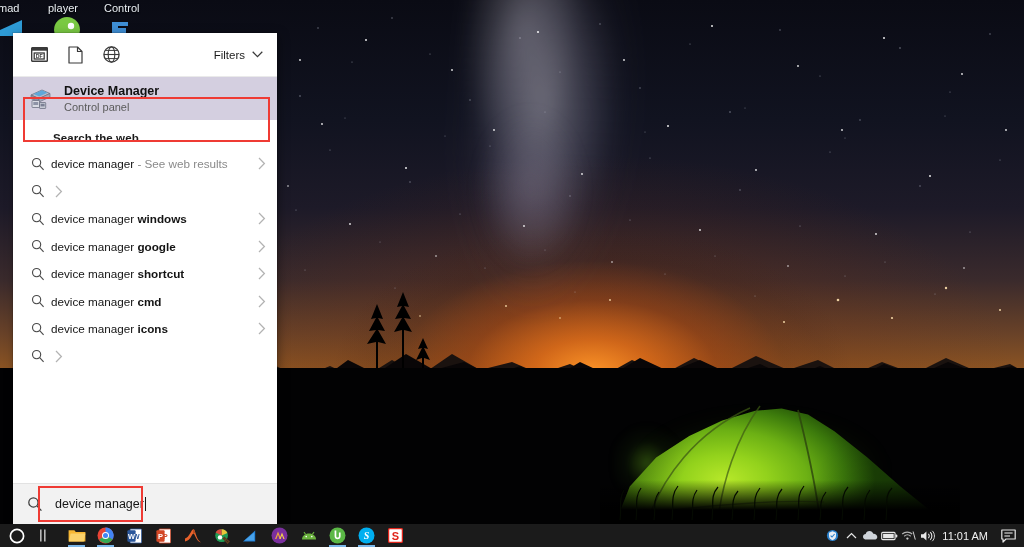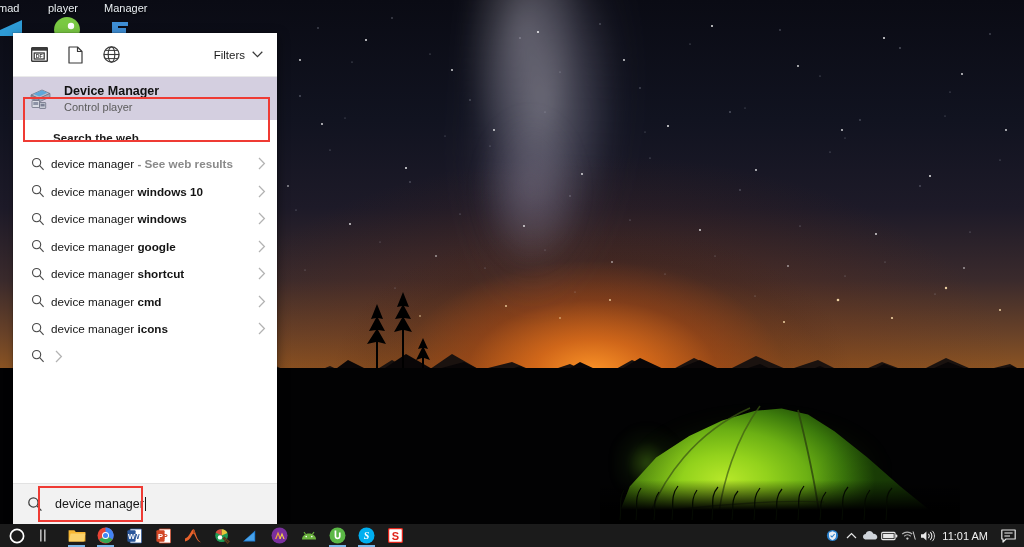--- a/index.html
+++ b/index.html
@@ -116,21 +116,21 @@
   .best-text{ display:flex; flex-direction:column; justify-content:center; }
   .best-title{ font-size:12.5px; font-weight:bold; color:#111; line-height:15px; }
   .best-sub{ font-size:11px; color:#5b5b5b; line-height:14px; margin-top:1px; }
 
   .web-row{
     display:flex; align-items:center; height:27.5px; padding-left:18px; padding-right:11px;
   }
   .web-row .mag{ width:20px; flex:0 0 20px; display:flex; align-items:center; }
   .web-label{ font-size:11.7px; color:#141414; flex:1 1 auto; white-space:nowrap; }
   .web-label .b{ font-weight:bold; }
-  .web-label .dim{ color:#8a8a8a;font-weight:bold; }
+  .web-label .dim{ color:#8a8a8a; }
   .chev{ width:12px; flex:0 0 12px; display:flex; justify-content:flex-end; }
 
   .panel-searchbar{
     flex:0 0 auto; height:41px; background:#f2f2f2;
     border-top:1px solid #e2e2e2;
     display:flex; align-items:center; padding-left:14px; position:relative;
   }
   .sb-input{
     margin-left:12px; font-size:12.5px; color:#151515;
     display:flex; align-items:center;
@@ -333,21 +333,21 @@
         <path d="M198,42 C200,26 196,18 204,8"></path>
       <path d="M220,42 C222,32 218,24 226,14"></path>
         <path d="M242,42 C244,28 240,18 248,9"></path>
       <path d="M264,42 C266,30 262,22 270,12"></path>
         <path d="M286,42 C288,26 284,18 292,10"></path>
     </g>
   </svg>
 
   <div class="desk-label" style="left:-2px;top:2px;">mad</div>
   <div class="desk-label" style="left:48px;top:2px;">player</div>
-  <div class="desk-label" style="left:104px;top:2px;">Manager</div>
+  <div class="desk-label" style="left:104px;top:2px;">Control</div>
   <svg class="desk-icon-shape" style="left:0px;top:16px;width:34px;height:22px" viewBox="0 0 34 22">
     <path d="M0,14 L22,4 L22,20 L0,20 Z" fill="#2e9bd6"></path>
   </svg>
   <svg class="desk-icon-shape" style="left:52px;top:14px;width:30px;height:24px" viewBox="0 0 30 24">
     <circle cx="15" cy="16" r="13" fill="#7ac943"></circle>
     <circle cx="19" cy="12" r="3.2" fill="#ffffff"></circle>
   </svg>
   <svg class="desk-icon-shape" style="left:108px;top:16px;width:28px;height:22px" viewBox="0 0 28 22">
     <path d="M4,6 L20,6 L20,10 L10,10 L10,12 L18,12 L18,18 L4,18 Z" fill="#3f8fd6"></path>
   </svg>
@@ -397,21 +397,21 @@
             <path d="M4,9 L12,12.5 L12,16 L4,12.6 Z" fill="#8d91a3" stroke="#6d7183" stroke-width="0.7"></path>
             <path d="M12,12.5 L23,7.5 L23,11 L12,16 Z" fill="#a4a8b8" stroke="#6d7183" stroke-width="0.7"></path>
             <rect x="5" y="14.5" width="7.5" height="7" rx="0.6" fill="#d9dbe3" stroke="#6d7183" stroke-width="0.8"></rect>
             <rect x="6.3" y="16" width="4.9" height="3" fill="#8e93a6"></rect>
             <rect x="12.5" y="16.5" width="6.2" height="6" rx="0.6" fill="#c6c9d4" stroke="#6d7183" stroke-width="0.8"></rect>
             <rect x="13.6" y="17.8" width="4" height="2.6" fill="#7b8094"></rect>
           </svg>
         </div>
         <div class="best-text">
           <div class="best-title">Device Manager</div>
-          <div class="best-sub">Control player</div>
+          <div class="best-sub">Control panel</div>
         </div>
       </div>
 
       <div class="section-head" style="padding-top:12px;padding-bottom:6px;margin-left:27px;">Search the web</div>
 
       <div id="web-list">
           <div class="web-row">
             <div class="mag">
               <svg width="14" height="14" viewBox="0 0 14 14">
                 <circle cx="5.6" cy="5.6" r="4.1" fill="none" stroke="#4a4a4a" stroke-width="1.15"></circle>
@@ -425,21 +425,20 @@
               </svg>
             </div>
           </div>
           <div class="web-row">
             <div class="mag">
               <svg width="14" height="14" viewBox="0 0 14 14">
                 <circle cx="5.6" cy="5.6" r="4.1" fill="none" stroke="#4a4a4a" stroke-width="1.15"></circle>
                 <line x1="8.7" y1="8.7" x2="12.6" y2="12.8" stroke="#4a4a4a" stroke-width="1.15"></line>
               </svg>
             </div>
-            <div class="web-label"><span>device manager </span><span class="b">windows 10</span></div>
             <div class="chev">
               <svg width="8" height="13" viewBox="0 0 8 13">
                 <path d="M1,1 L6.4,6.5 L1,12" fill="none" stroke="#b3b3b3" stroke-width="1.25"></path>
               </svg>
             </div>
           </div>
           <div class="web-row">
             <div class="mag">
               <svg width="14" height="14" viewBox="0 0 14 14">
                 <circle cx="5.6" cy="5.6" r="4.1" fill="none" stroke="#4a4a4a" stroke-width="1.15"></circle>

